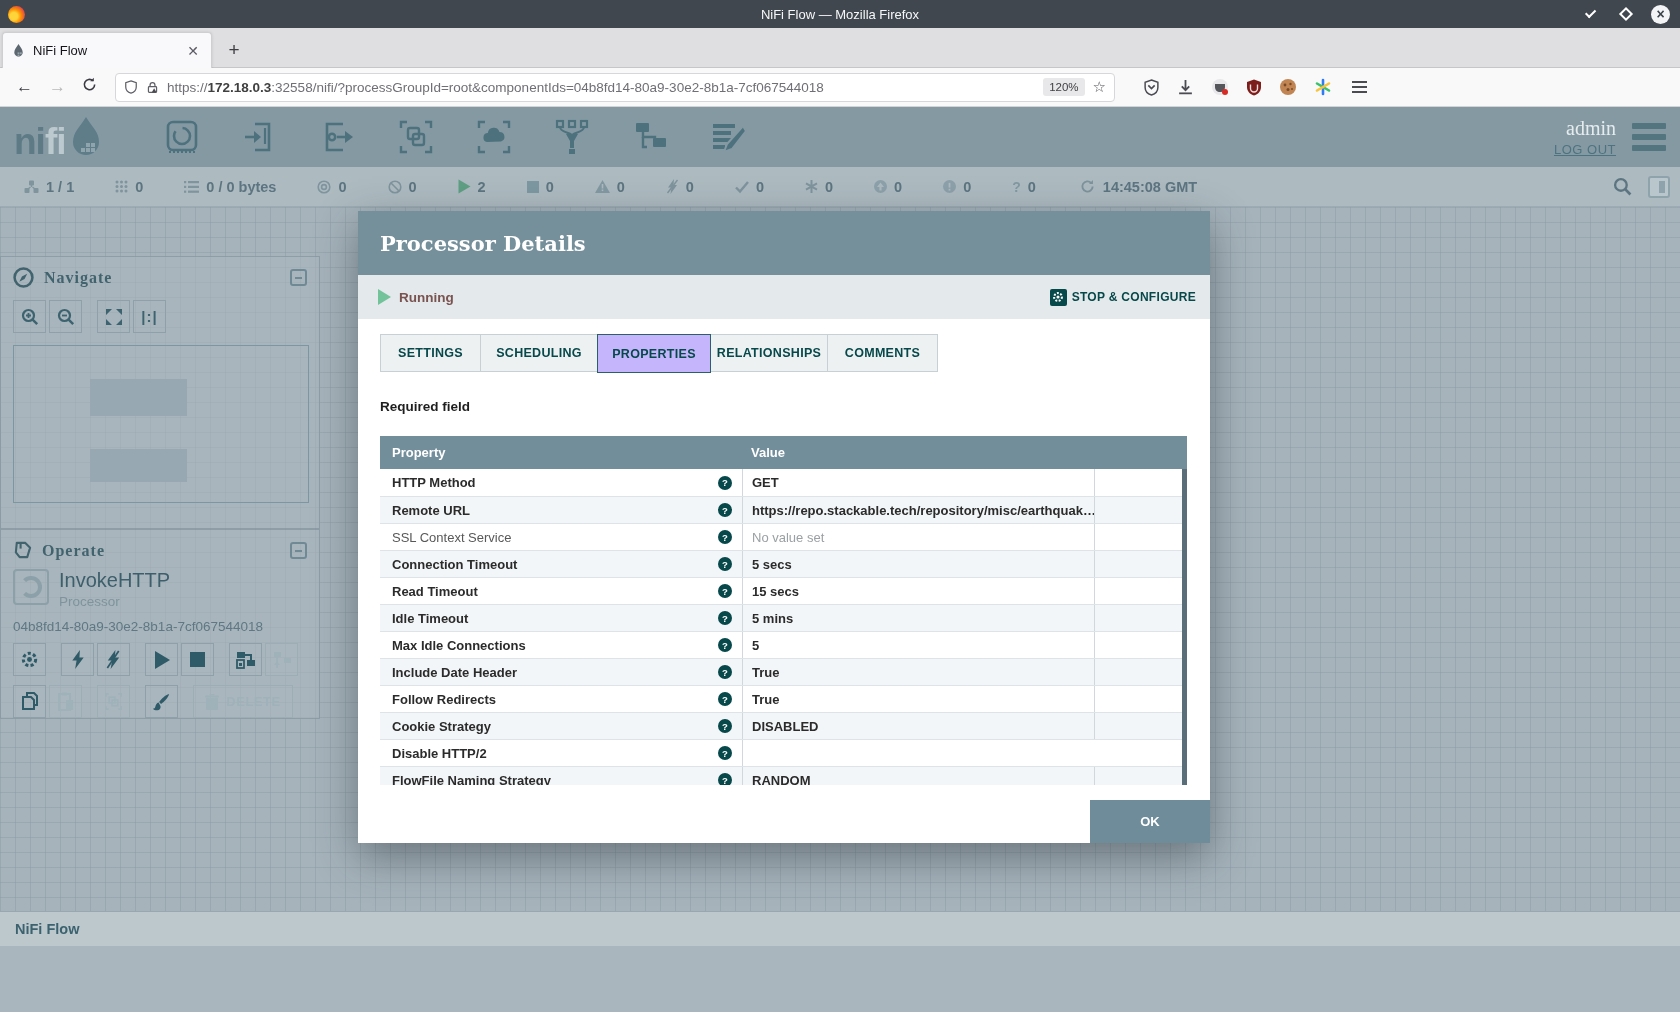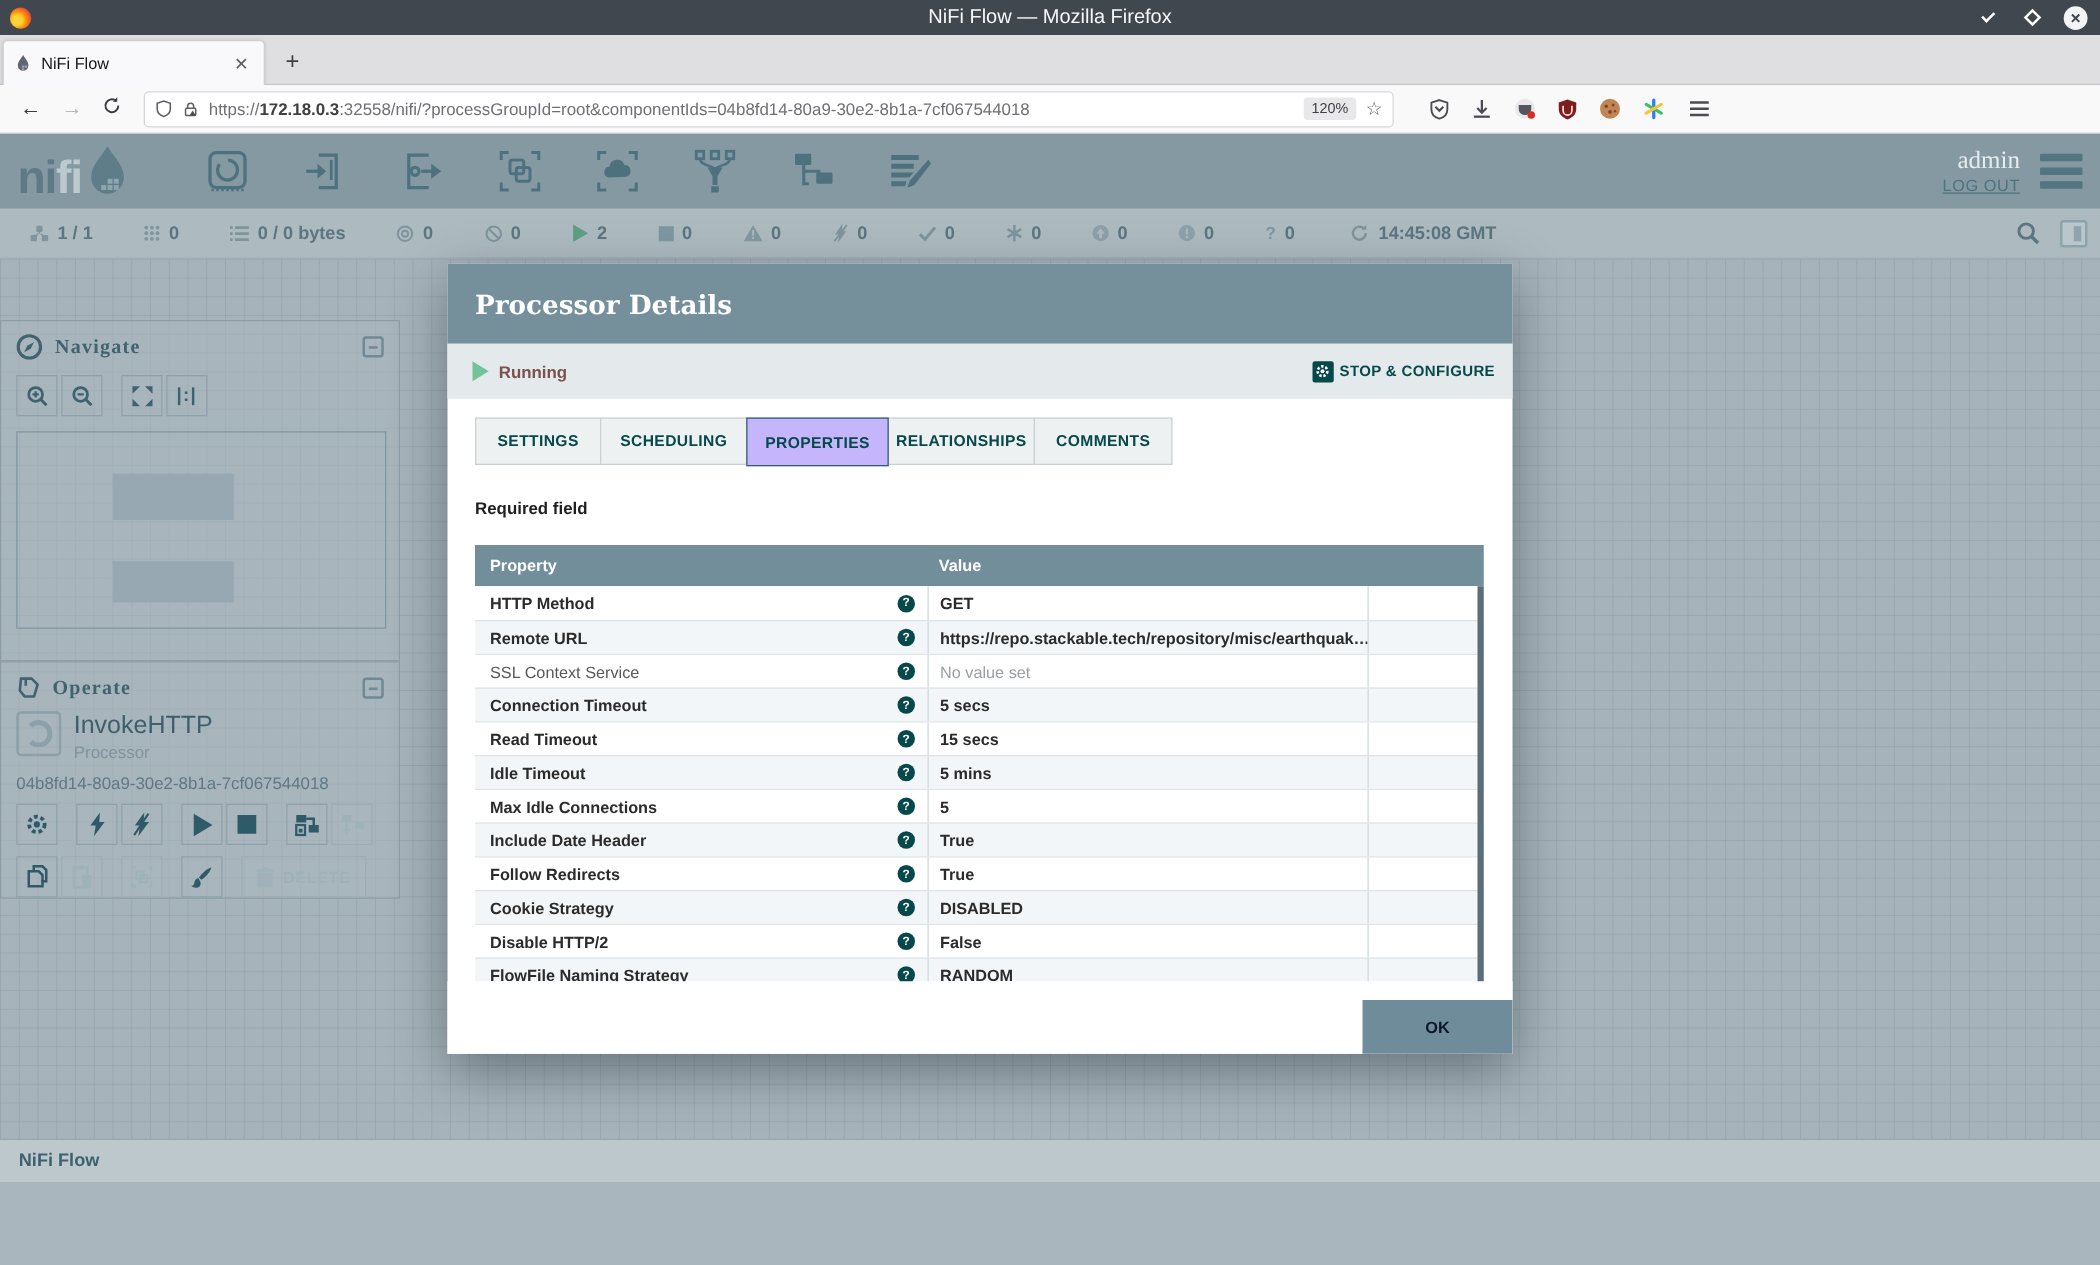--- a/index.html
+++ b/index.html
@@ -3,21 +3,21 @@
 <meta charset="utf-8">
 <style>
   * { margin:0; padding:0; box-sizing:border-box; }
   html,body { width:1680px; height:1012px; overflow:hidden; font-family:"Liberation Sans",sans-serif; }
   .window { position:relative; width:1680px; height:1012px; background:#a6b3bb; }
 
   
   .titlebar { position:absolute; left:0; top:0; width:100%; height:28px; background:#40474f; display:flex; align-items:center; }
   .ff-logo { width:17px; height:17px; margin-left:8px; border-radius:50%;
     background:radial-gradient(circle at 35% 60%, #ffd43b 0 25%, #ff9500 45%, #e6543a 70%, #b5007f 100%); }
-  .win-title { position:absolute; left:0; right:0; text-align:center; color:#f6f7f8; font-size:16px; }
+  .win-title { position:absolute; left:0; right:0; text-align:center; color:#f6f7f8; font-size:13px; }
   .win-controls { position:absolute; right:10px; top:0; height:28px; display:flex; align-items:center; gap:16px; }
   .wc { color:#fff; width:18px; height:18px; display:flex; align-items:center; justify-content:center; cursor:default; }
   .wc-min { width:10px; height:6px; border-left:2px solid #fff; border-bottom:2px solid #fff; transform:rotate(-45deg) translateY(-2px); }
   .wc-max { width:10px; height:10px; border:2px solid #fff; transform:rotate(45deg); }
   .wc-close { width:19px; height:19px; background:#f3f4f5; border-radius:50%; color:#3c434b; font-size:14px; font-weight:bold; line-height:19px; text-align:center; }
 
   .tabstrip { position:absolute; left:0; top:28px; width:100%; height:40px; background:#dfdfe1; border-bottom:1px solid #c6c6c8; }
   .tab { position:absolute; left:2px; top:4px; width:210px; height:36px; background:#f9f9fb; border:1px solid #cfcfd2; border-bottom:none; border-radius:4px 4px 0 0; display:flex; align-items:center; padding:0 8px; box-shadow:0 0 3px rgba(0,0,0,.12); }
   .tab-title { flex:1; font-size:13px; color:#15141a; margin-left:7px; white-space:nowrap; overflow:hidden; }
   .tab-close { color:#5b5b66; font-size:14px; padding:0 4px; }
@@ -121,21 +121,21 @@
   .pname.opt { color:#585858; font-weight:normal; }
   .help { width:14px; height:14px; border-radius:50%; background:#07484b; color:#fff; font-size:9.5px; font-weight:bold; display:flex; align-items:center; justify-content:center; }
   .cell-val { width:352px; height:100%; display:flex; align-items:center; padding-left:9px; border-left:1px solid #d0d8db; color:#2b2b2b; font-weight:bold; white-space:nowrap; overflow:hidden; }
   .cell-val.novalue { color:#9aa0a3; font-weight:normal; }
   .cell-extra { flex:1; height:100%; border-left:1px solid #d0d8db; }
   .prow.partial { height:8px; overflow:hidden; align-items:flex-start; }
   .prow.partial .cell-prop,.prow.partial .cell-val { height:27px; }
   .scrollthumb { position:absolute; right:0; top:33px; bottom:0; width:5px; background:#5a6e79; }
 
   .dlg-footer { position:absolute; left:0; bottom:0; width:100%; height:58px; background:#fff; }
-  .ok-btn { position:absolute; right:0; bottom:0; width:120px; height:43px; background:#6e8c9a; border:none; color:#0f172a; font-size:13px; font-weight:bold; font-family:"Liberation Sans",sans-serif; cursor:pointer; }
+  .ok-btn { position:absolute; right:0; bottom:0; width:120px; height:43px; background:#6e8c9a; border:none; color:#ffffff; font-size:13px; font-weight:bold; font-family:"Liberation Sans",sans-serif; cursor:pointer; }
 
   svg { overflow:visible; }
 </style>
 </head>
 <body>
 
 <div class="window">
 
   <div class="titlebar">
     <div class="ff-logo"></div>
@@ -726,21 +726,20 @@
                   <span class="help">?</span>
                 </div>
                 <div class="cell-val">DISABLED</div>
                 <div class="cell-extra"></div>
               </div>
               <div class="prow">
                 <div class="cell-prop">
                   <span class="pname">Disable HTTP/2</span>
                   <span class="help">?</span>
                 </div>
-                <div class="cell-val">False</div>
                 <div class="cell-extra"></div>
               </div>
               <div class="prow alt">
                 <div class="cell-prop">
                   <span class="pname">FlowFile Naming Strategy</span>
                   <span class="help">?</span>
                 </div>
                 <div class="cell-val">RANDOM</div>
                 <div class="cell-extra"></div>
               </div>

